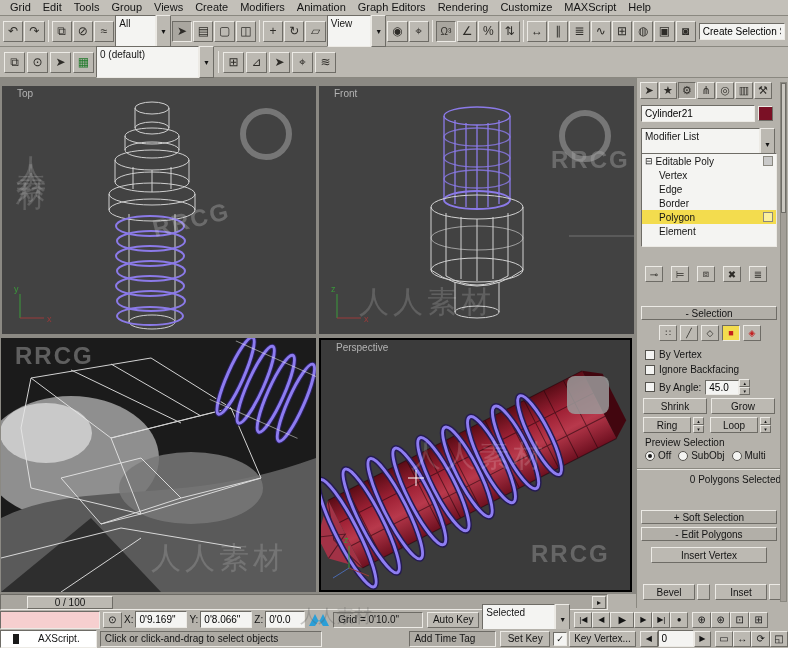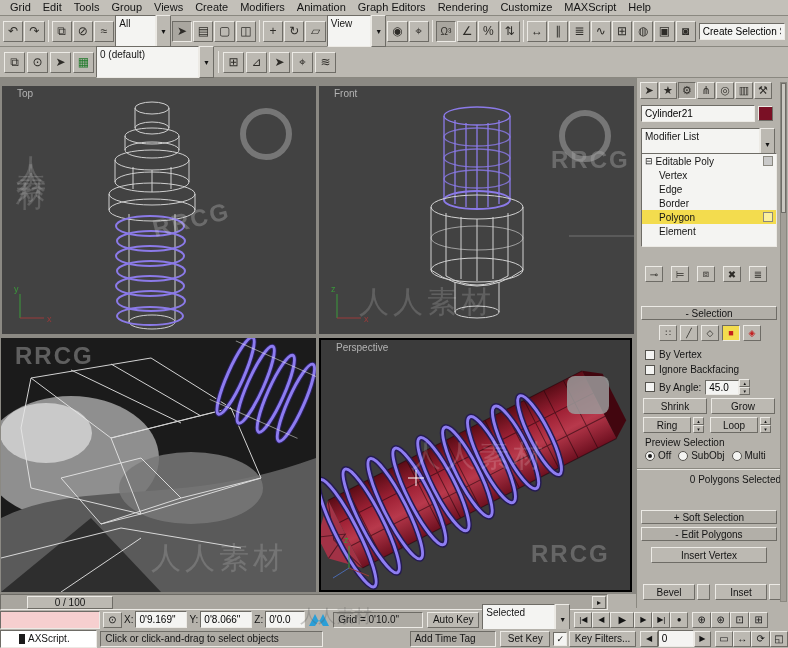--- a/index.html
+++ b/index.html
@@ -74,21 +74,21 @@
               border:1px solid; border-color:#6e6c66 #eceae5 #eceae5 #6e6c66; display:flex; align-items:center; }
   .trackthumb { margin-left:26px; width:86px; height:13px; font-size:10px; display:flex; align-items:center; justify-content:center; }
   .statusrow { position:absolute; left:0; width:788px; height:19px; background:#b5b2ab; display:flex; align-items:center; }
   .sr1 { top:610px; } .sr2 { top:629px; height:19px; }
   .slabel { font-size:10px; margin:0 2px; }
   .sbox { height:16px; font-size:10px; display:flex; align-items:center; padding:0 4px; white-space:nowrap; overflow:hidden; }
   .pb { width:18px; height:16px; font-size:8px; display:flex; align-items:center; justify-content:center; }
   .nav { width:19px; height:16px; font-size:10px; display:flex; align-items:center; justify-content:center; }
   .listener1 { width:100px; height:18px; background:#f6cfcf; border:1px solid; border-color:#6e6c66 #eceae5 #eceae5 #6e6c66; }
   .listener2 { width:100px; height:18px; background:#ffffff; border:1px solid; border-color:#6e6c66 #eceae5 #eceae5 #6e6c66;
-               font-size:10px; display:flex; align-items:center; padding:0 18px; gap:3px; }
+               font-size:10px; display:flex; align-items:center; padding:0 12px; gap:19px; }
   .cursorblock { width:6px; height:10px; background:#1a1a1a; flex:none; }
 
   svg { display:block; }
 </style>
 </head>
 <body>
 
 <div class="menubar">
   <span class="menu-item">Grid</span>
   <span class="menu-item">Edit</span>
@@ -536,21 +536,21 @@
 
 <div class="statusrow sr2">
   <span class="listener2">
     <span class="cursorblock"></span>
     <span>AXScript.</span>
   </span>
   <span class="sbox sunk" style="width:232px; margin-left:3px">Click or click-and-drag to select objects</span>
   <span class="sbox sunk" style="width:90px; margin-left:87px">Add Time Tag</span>
   <span class="sbox btn" style="width:52px; justify-content:center; margin-left:4px">Set Key</span>
   <span class="nav white" style="width:14px; height:14px; font-size:9px; margin-left:3px">✓</span>
-  <span class="sbox btn" style="width:70px; justify-content:center; margin-left:2px">Key Filters...</span>
+  <span class="sbox btn" style="width:70px; justify-content:center; margin-left:2px">Key Vertex...</span>
   <span class="pb btn" style="margin-left:4px">◀</span>
   <input class="field" style="width: 36px;" value="0">
   <span class="pb btn">▶</span>
   <span class="nav btn" style="margin-left:4px">▭</span>
   <span class="nav btn">↔</span>
   <span class="nav btn">⟳</span>
   <span class="nav btn">◱</span>
 </div>
 
 <span style="position:absolute; left:300px; top:604px; font-size:18px; color:rgba(90,90,90,0.3); pointer-events:none; z-index:9;">人人素材</span>

